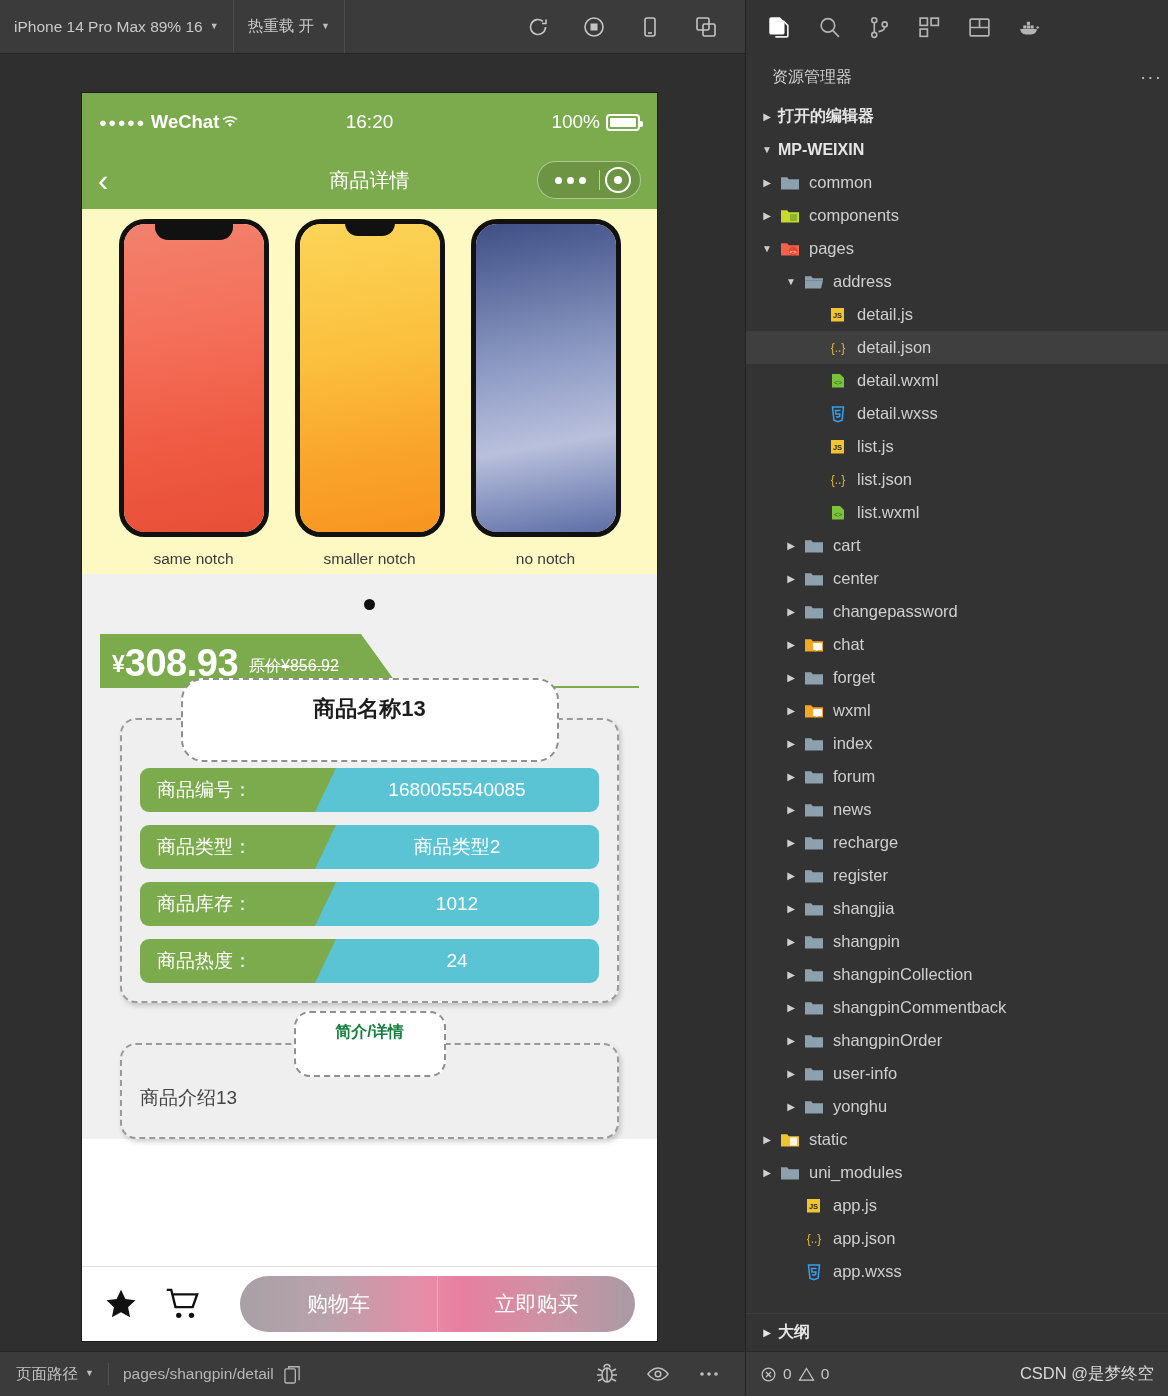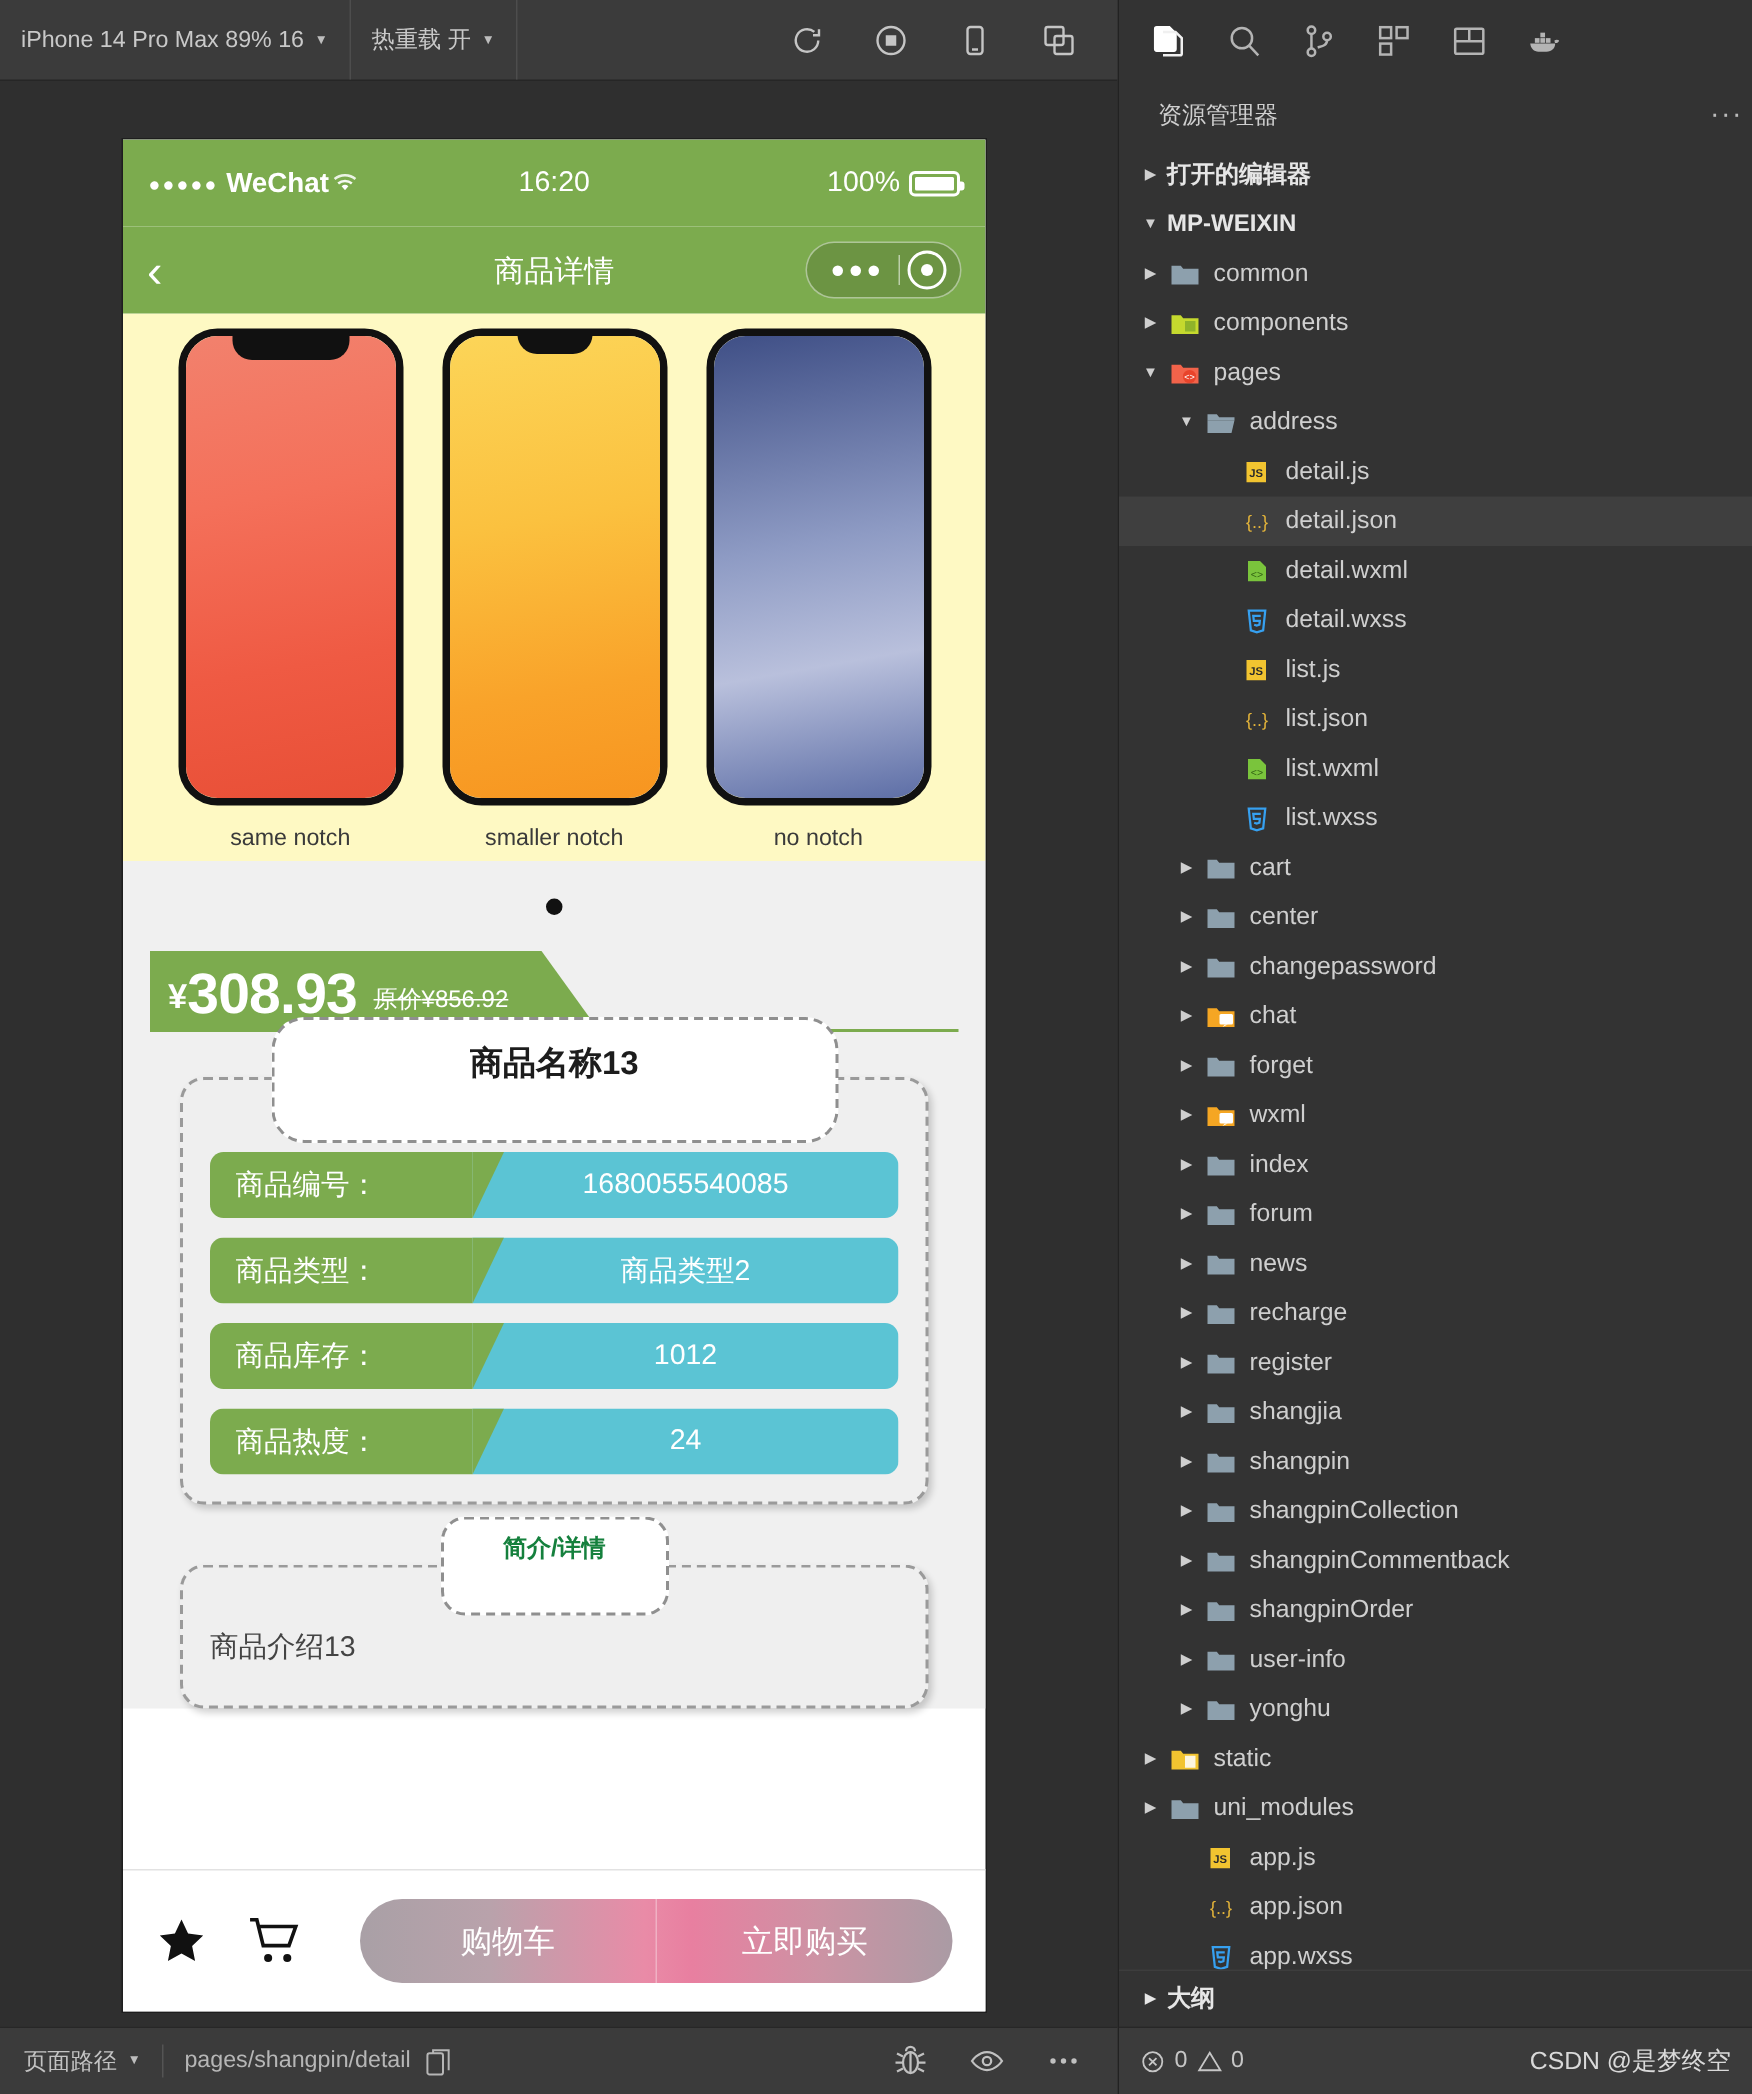--- a/index.html
+++ b/index.html
@@ -115,21 +115,21 @@
   .desc-outer { position: relative; margin: 40px 38px 0; padding: 40px 18px 18px;
                 border: 2px dashed #9a9a9a; border-radius: 16px; background: #efefef;
                 box-shadow: 2px 3px 5px rgba(0,0,0,.18); min-height: 96px; }
   .desc-card { position: absolute; left: 50%; top: -34px; transform: translateX(-50%);
                width: 152px; height: 66px; background: #fff; border: 2px dashed #8f8f8f;
                border-radius: 16px; display: flex; align-items: flex-start;
                justify-content: center; padding-top: 9px; }
   .desc-card span { font-size: 16px; font-weight: bold; color: #15803d; }
   .desc-text { font-size: 19px; color: #444; }
 
-  .tabbar { position: absolute; left: 0; right: 0; bottom: 0; height: 95px;
+  .tabbar { position: absolute; left: 0; right: 0; bottom: 0; height: 75px;
             background: #fff; border-top: 1px solid #e2e2e2; display: flex;
             align-items: center; padding: 0 22px; gap: 26px; }
   .tb-star { width: 34px; height: 34px; color: #111; cursor: pointer; }
   .tb-cart { width: 38px; height: 34px; color: #111; cursor: pointer; }
   .buy-group { flex: 1; height: 56px; margin-left: 12px; border-radius: 30px;
                display: flex; overflow: hidden;
                background: linear-gradient(90deg,#a9a0a6 0%,#b9a2ab 22%,#e98ba7 48%,
                            #e87fa0 56%, #cc93a4 78%, #aa9ba4 100%); }
   .buy-btn { flex: 1; display: flex; align-items: center; justify-content: center;
              color: #fff; font-size: 21px; cursor: pointer; }
@@ -546,30 +546,20 @@
           <div class="row" style="padding-left: 58px;">
             <span class="tw empty"></span>
             <span class="ico">
               <svg viewBox="0 0 20 18">
                 <path d="M4 2h8l4 4v9.5H4z" fill="#7ac43c"></path>
                 <text x="10" y="13" font-size="7" fill="#2e5c12" text-anchor="middle" font-family="Liberation Sans">&lt;&gt;</text>
               </svg>
             </span>
             <span class="fname">list.wxml</span>
           </div>
-          <div class="row" style="padding-left: 58px;">
-            <span class="tw empty"></span>
-            <span class="ico">
-              <svg viewBox="0 0 20 18">
-                <path d="M4.5 2h11l-1.4 13.2-4.2 1.4-4-1.4z" fill="none" stroke="#36a0f0" stroke-width="1.5"></path>
-                <path d="M12.5 5.5H7.5l.4 3.4h4l-.3 2.6-1.8.6-1.7-.6" fill="none" stroke="#36a0f0" stroke-width="1.5"></path>
-              </svg>
-            </span>
-            <span class="fname">list.wxss</span>
-          </div>
           <div class="row" style="padding-left: 34px;">
             <span class="tw">▶</span>
             <span class="ico">
               <svg viewBox="0 0 20 18">
                 <path d="M1 3.2h6.2l1.6 2H19v10.4H1z" fill="#8da0ad"></path>
               </svg>
             </span>
             <span class="fname">cart</span>
           </div>
           <div class="row" style="padding-left: 34px;">

